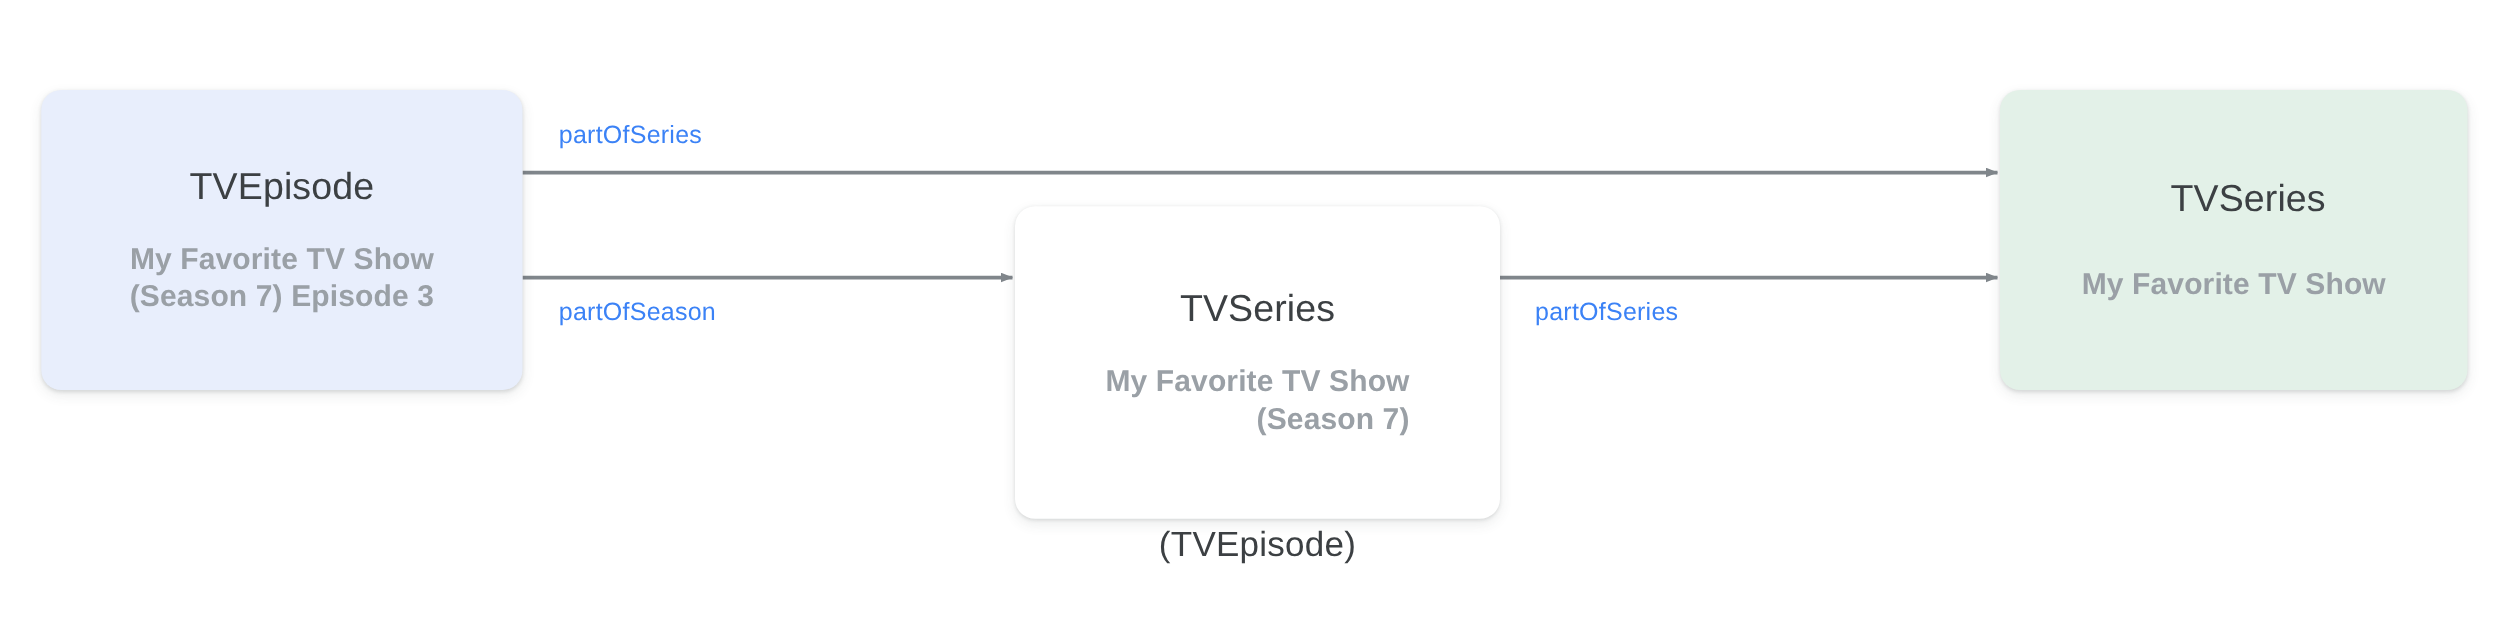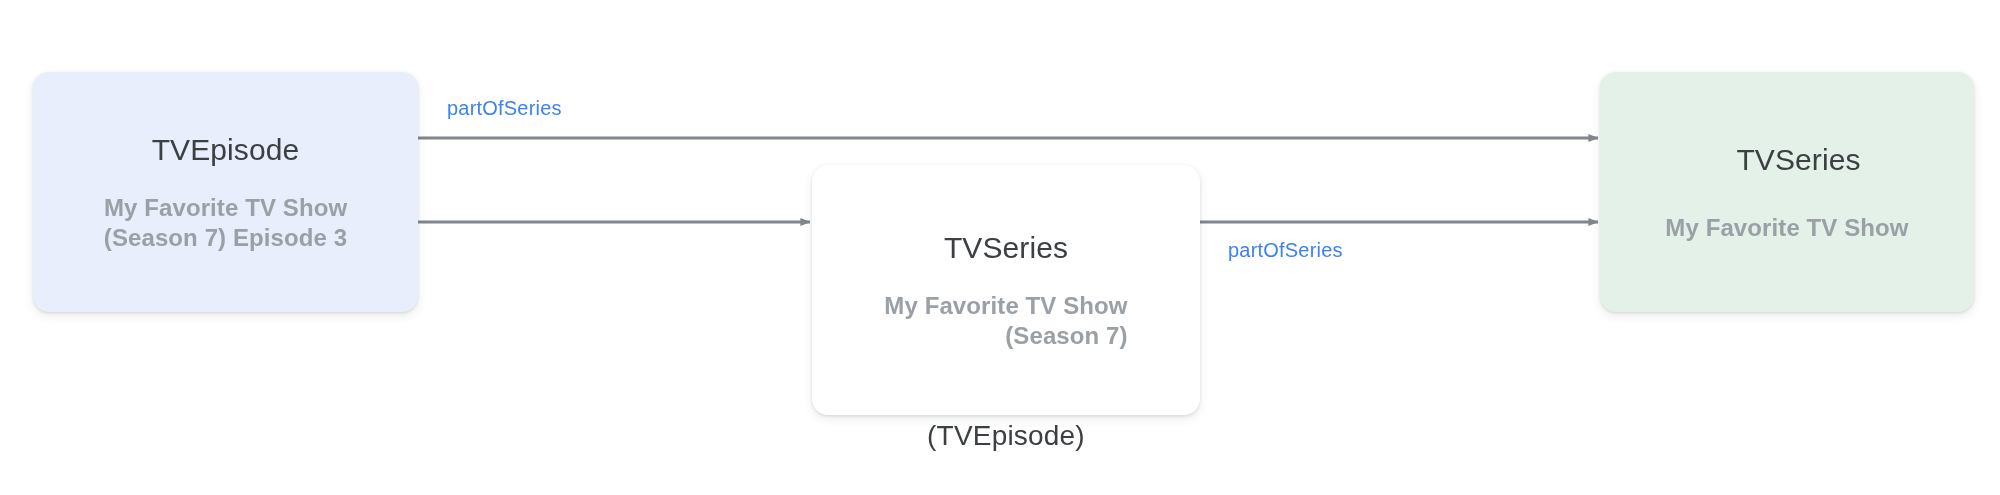--- a/index.html
+++ b/index.html
@@ -149,18 +149,19 @@
 (Season 7)</div>
   </div>
 
   <div class="node" id="node-series">
     <div class="node-title">TVSeries</div>
     <div class="node-sub">My Favorite TV Show</div>
   </div>
 
   <div class="edge-label" id="label-partofseries-top">partOfSeries</div>
 
+  <div class="edge-label" id="label-partofseason">partOfSeason</div>
 
   <div class="edge-label" id="label-partofseries-right">partOfSeries</div>
 
   <div id="caption-optional">(TVEpisode)</div>
 
 </div>
 
 </body></html>

